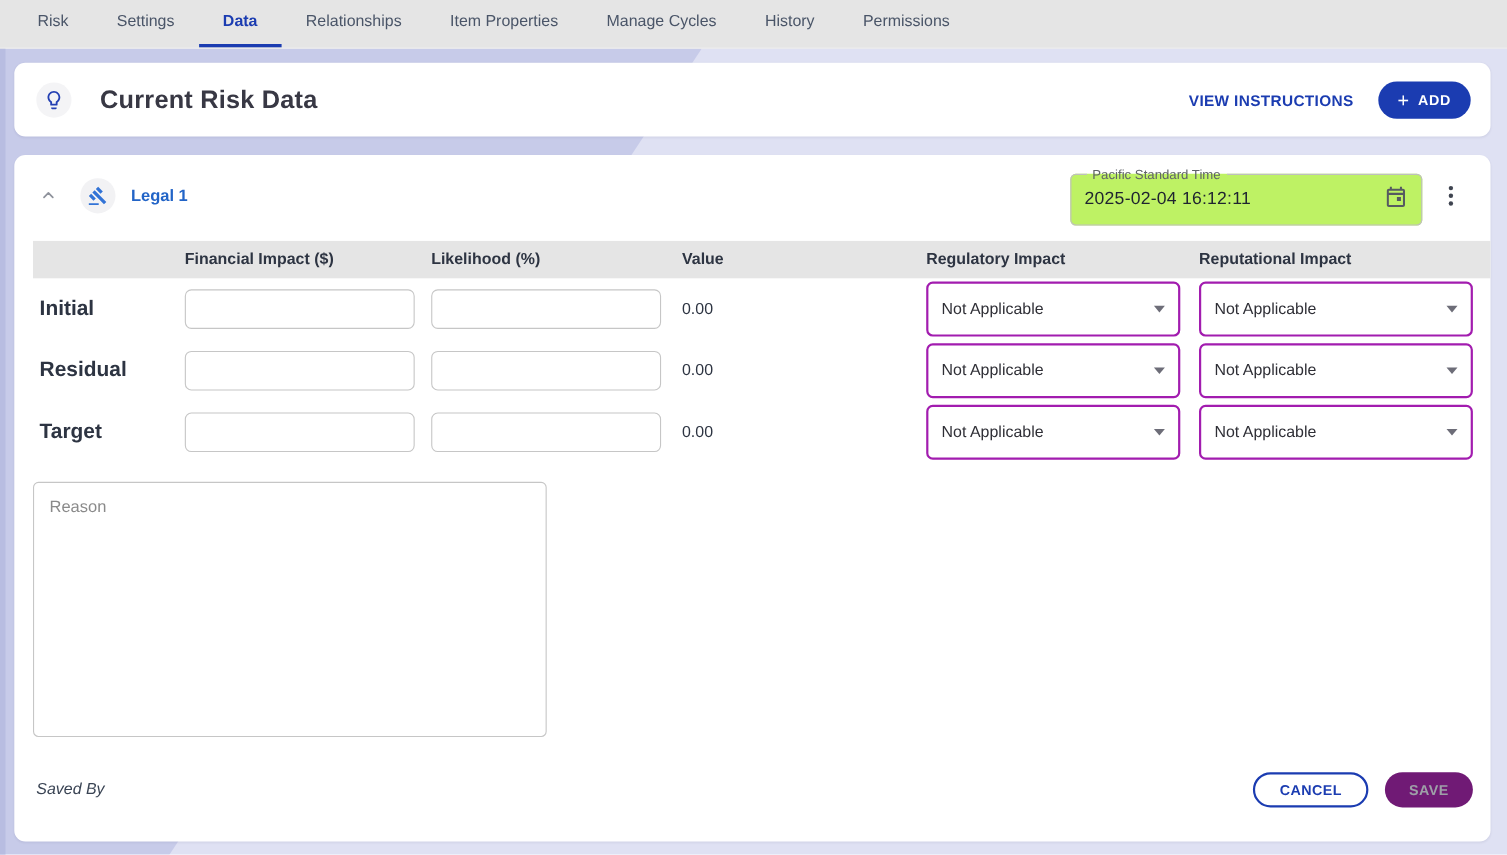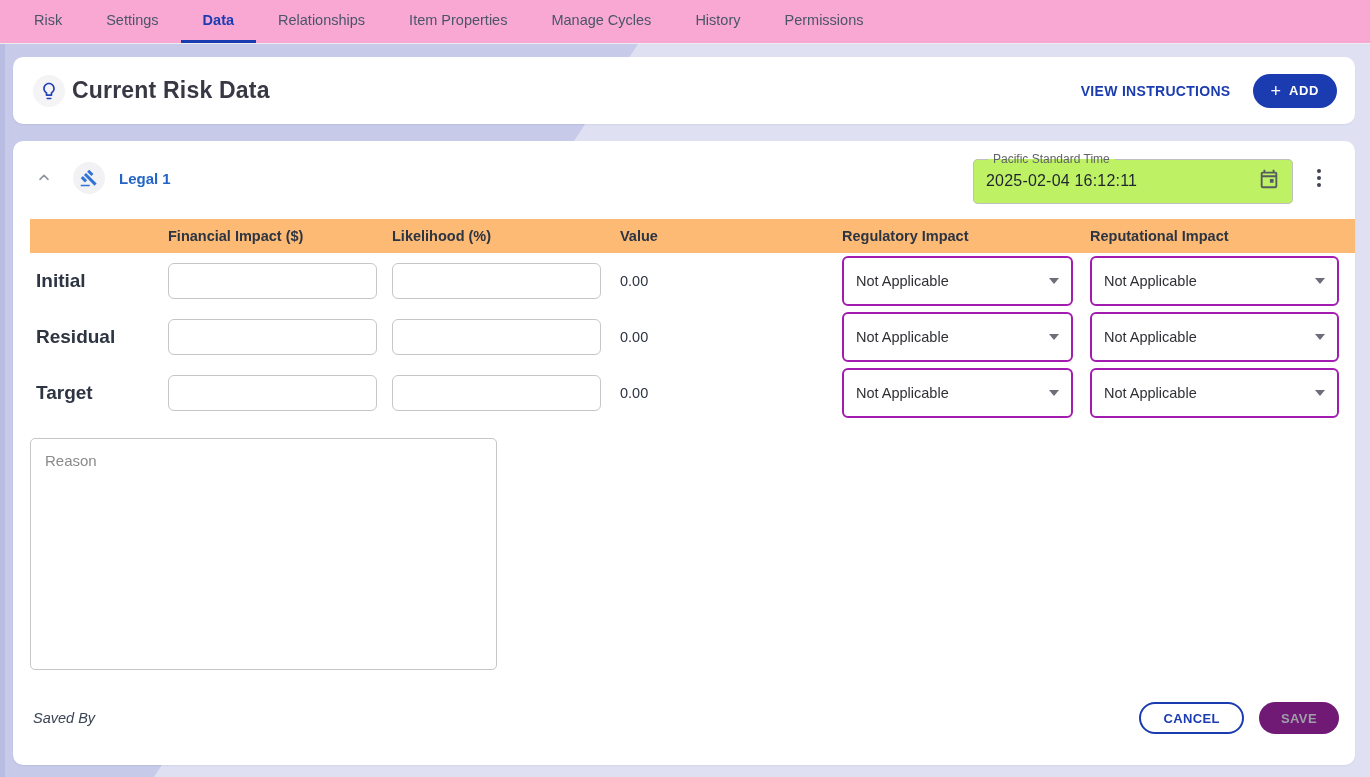--- a/index.html
+++ b/index.html
@@ -1,41 +1,41 @@
 <!DOCTYPE html>
 <html><head>
 <meta charset="utf-8">
 <style>
   * { margin:0; padding:0; box-sizing:border-box; }
   html,body { width:1370px; height:777px; overflow:hidden; }
   body { font-family:"Liberation Sans","DejaVu Sans",sans-serif; background:#ffffff; position:relative; }
 
   
-  .tabbar { position:absolute; top:0; left:0; width:1370px; height:44px; background:#f9a8d4;
+  .tabbar { position:absolute; top:0; left:0; width:1370px; height:44px; background:#e5e5e5;
             border-bottom:1px solid #ececec; display:flex; align-items:stretch; padding-left:12px; z-index:5; }
   .tab { display:flex; align-items:center; padding:0 22px; font-size:14.5px; color:#4a5568;
          cursor:pointer; border-bottom:3px solid transparent; }
   .tab.active { color:#1b3cb1; font-weight:bold; border-bottom-color:#1b3cb1; }
 
   
   .page-bg { position:absolute; top:44px; left:0; width:1370px; height:733px; background:#dfe1f3; }
   .page-bg .ribbon { position:absolute; inset:0; background:#c7cbe9;
                      clip-path:polygon(0 0, 638px 0, 154px 100%, 0 100%); }
   .page-bg .edge-strip { position:absolute; top:0; left:0; width:5px; height:100%; background:#b8bde1; }
 
   
   .card { position:absolute; left:13px; width:1342px; background:#ffffff; border-radius:10px;
           box-shadow:0 1px 2px rgba(40,40,90,.07); }
   .header-card { top:57px; height:67px; display:flex; align-items:center; padding:0 18px 0 20px; }
   .main-card { top:141px; height:624px; padding:0 0 0 0; }
 
   
   .bulb-circle { width:32px; height:32px; border-radius:50%; background:#f4f4f6; display:flex;
                  align-items:center; justify-content:center; flex:0 0 auto; }
-  .page-title { font-size:23px; color:#383844; margin-left:7px; letter-spacing:.2px;text-align:center; }
+  .page-title { font-size:23px; color:#383844; margin-left:26px; letter-spacing:.2px;text-align:center; }
   .header-right { margin-left:auto; display:flex; align-items:center; gap:22px; }
   .view-instructions { font-size:14px; font-weight:bold; color:#1b3cb1; letter-spacing:.3px; cursor:pointer; }
   .add-btn { height:34px; border:none; border-radius:17px; background:#1b3cb1; color:#ffffff;
              display:flex; align-items:center; gap:8px; padding:0 18px; cursor:pointer; }
   .add-btn .plus { font-size:18px; font-weight:normal; line-height:1; }
   .add-btn .lbl { font-size:13px; font-weight:bold; letter-spacing:.6px; }
 
   
   .section-header { display:flex; align-items:center; height:70px; padding:4px 16px 0 18px; }
   .collapse-btn { width:26px; height:26px; display:flex; align-items:center; justify-content:center; cursor:pointer; }
@@ -47,21 +47,21 @@
               padding:0 12px 9px 12px; background:#bef264; }
   .dt-field legend { font-size:12px; color:#5f6368; padding:0 5px; margin-left:2px; }
   .dt-row { display:flex; align-items:center; justify-content:space-between; padding-top:2px; }
   .dt-value { font-size:16px; color:#1f2430; letter-spacing:.2px; }
   .kebab { width:40px; height:40px; display:flex; flex-direction:column; align-items:center;
            justify-content:center; gap:3px; cursor:pointer; margin-left:6px; }
   .kebab i { width:4px; height:4px; border-radius:50%; background:#3f4450; }
 
   
   .risk-table { margin:8px 0 0 17px; width:1325px; }
-  .thead { background:#fdba74; height:34px; }
+  .thead { background:#e5e5e5; height:34px; }
   .trow, .thead { display:grid; grid-template-columns:138px 224px 228px 222px 248px 249px; align-items:center; }
   .thead > div { font-size:14.5px; font-weight:bold; color:#2d3442; }
   .trow { height:56px; }
   .row-label { font-size:19px; font-weight:bold; color:#2d3442; padding-left:6px; }
   .cell-input { width:209px; height:36px; border:1px solid #c6c6c6; border-radius:6px; padding:0 10px;
                 font-size:14.5px; color:#2f2f36; outline:none; background:#fff; }
   .value-text { font-size:14.5px; color:#2d3442; }
   .select-box { width:231px; height:50px; border:2px solid #a21caf; border-radius:6px; background:#fff;
                 display:flex; align-items:center; justify-content:space-between; padding:0 12px;
                 font-size:14.5px; color:#2f2f36; cursor:pointer; }

